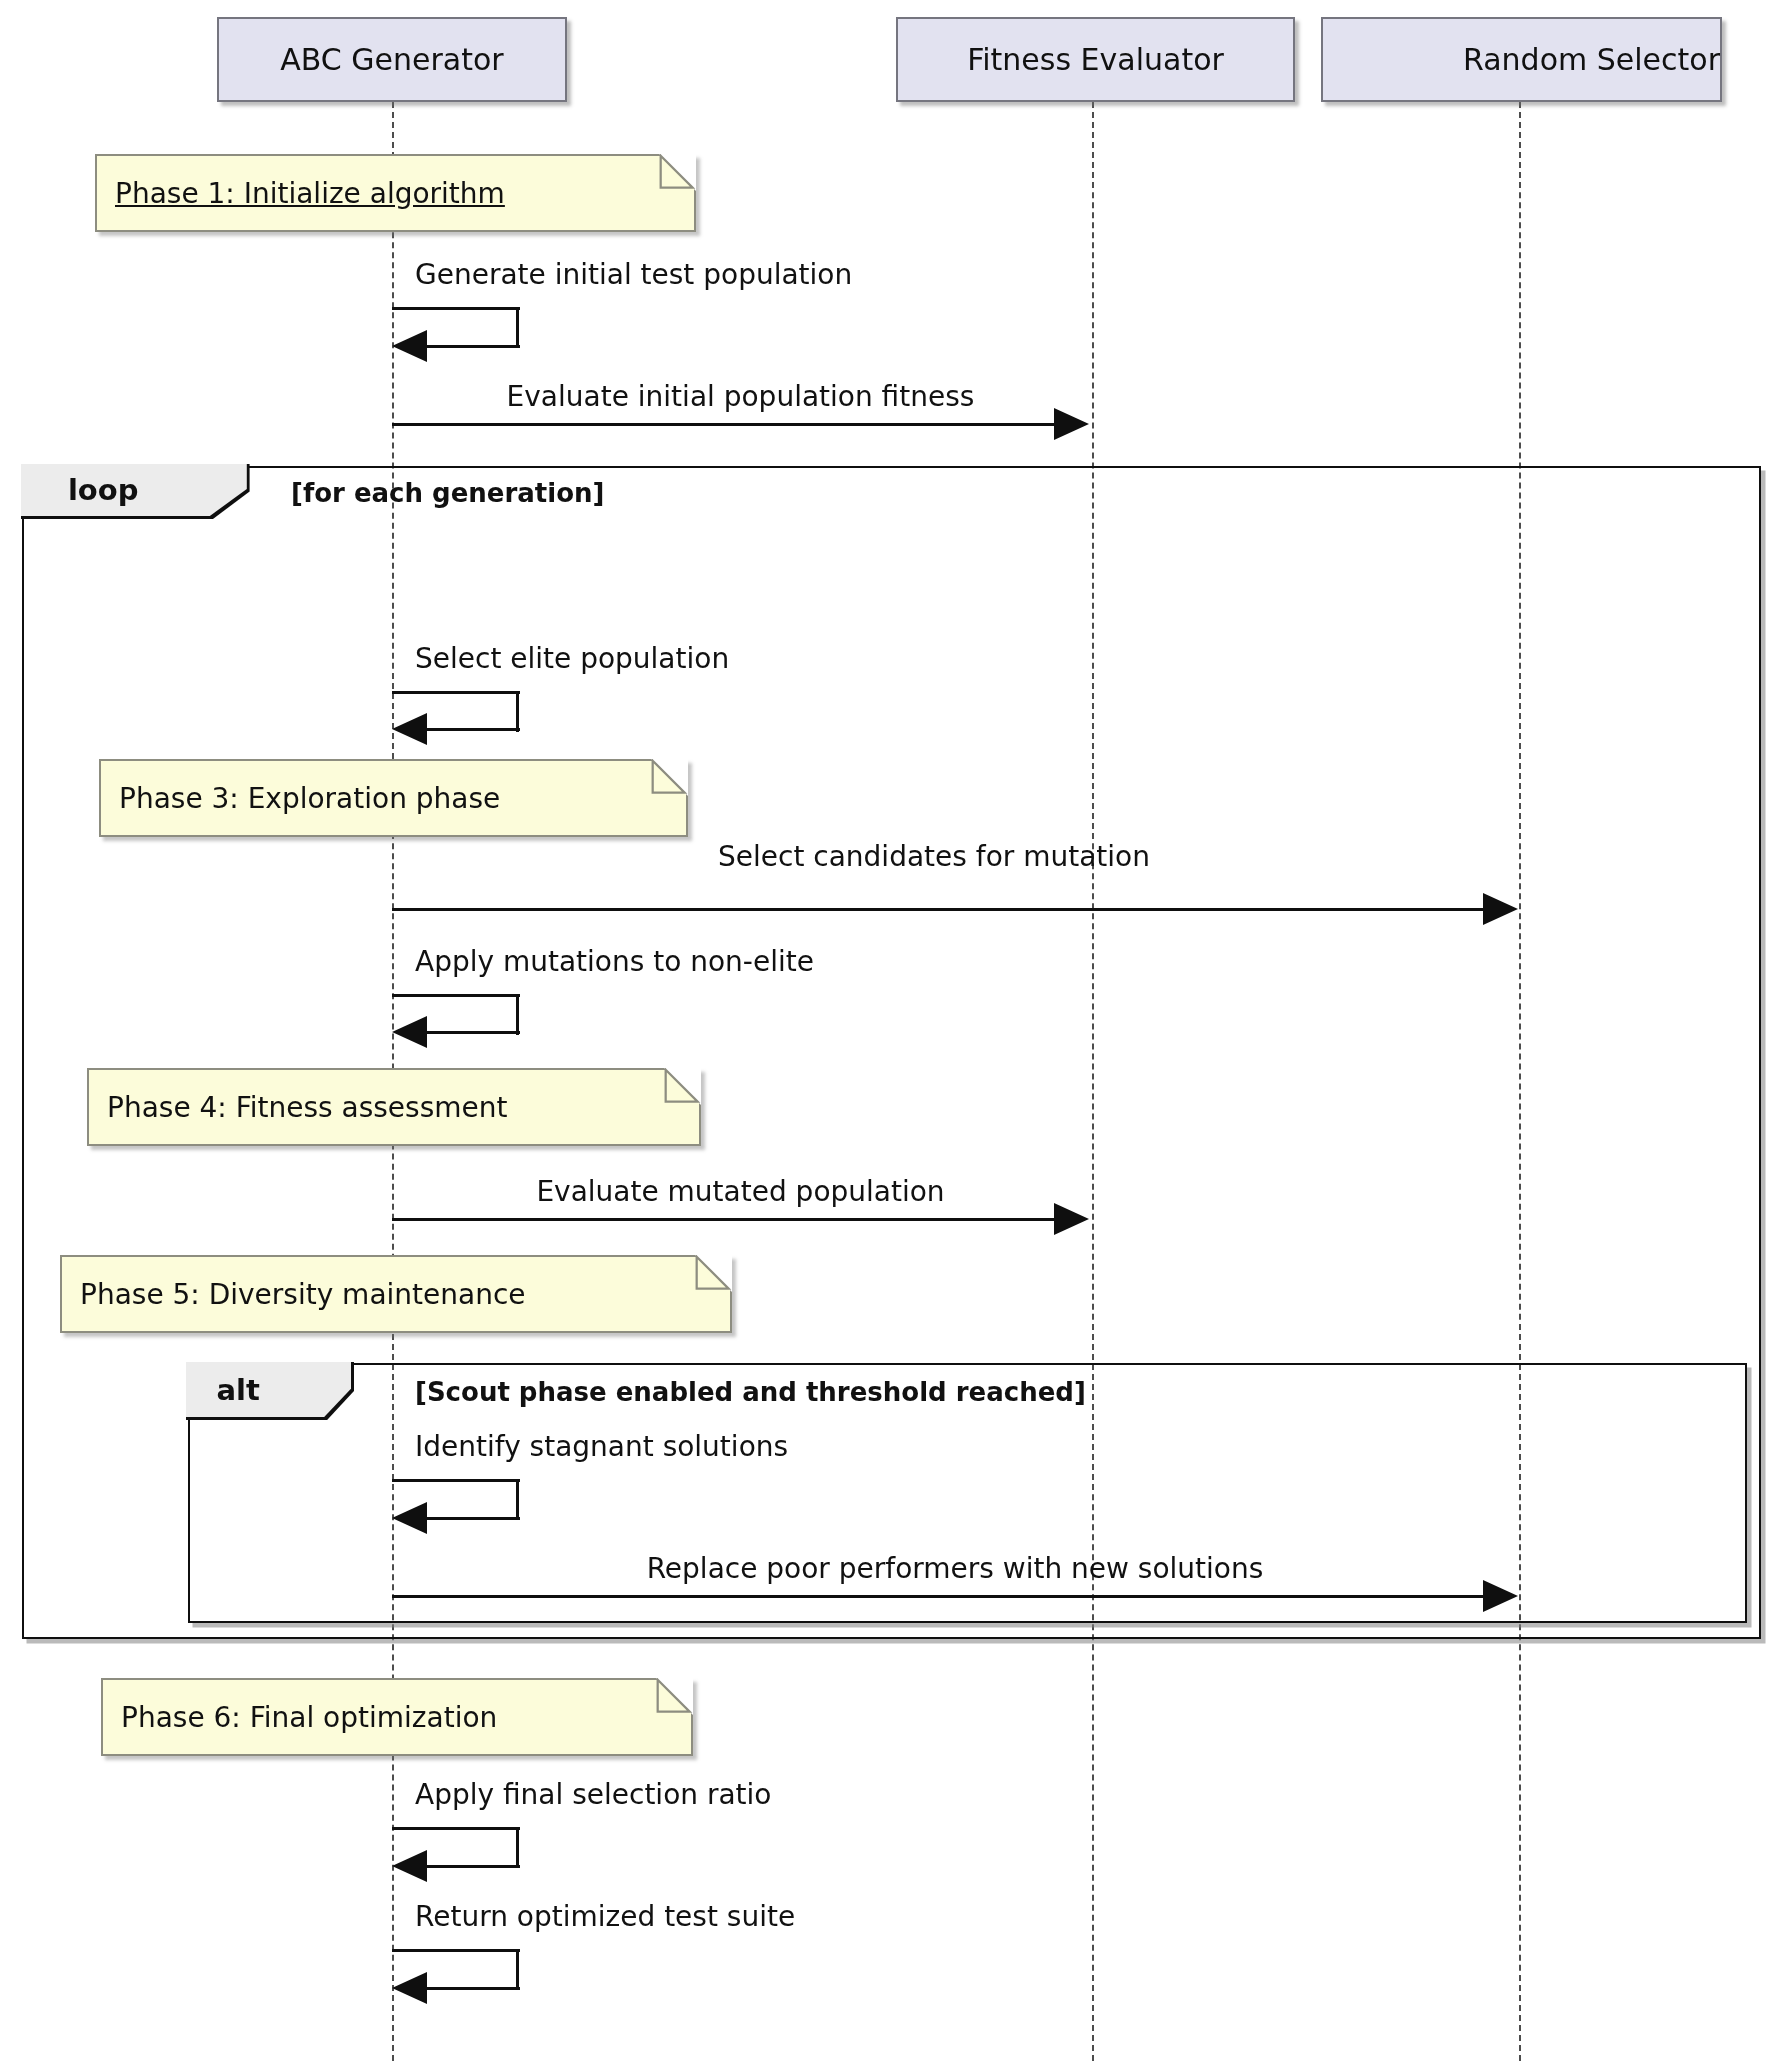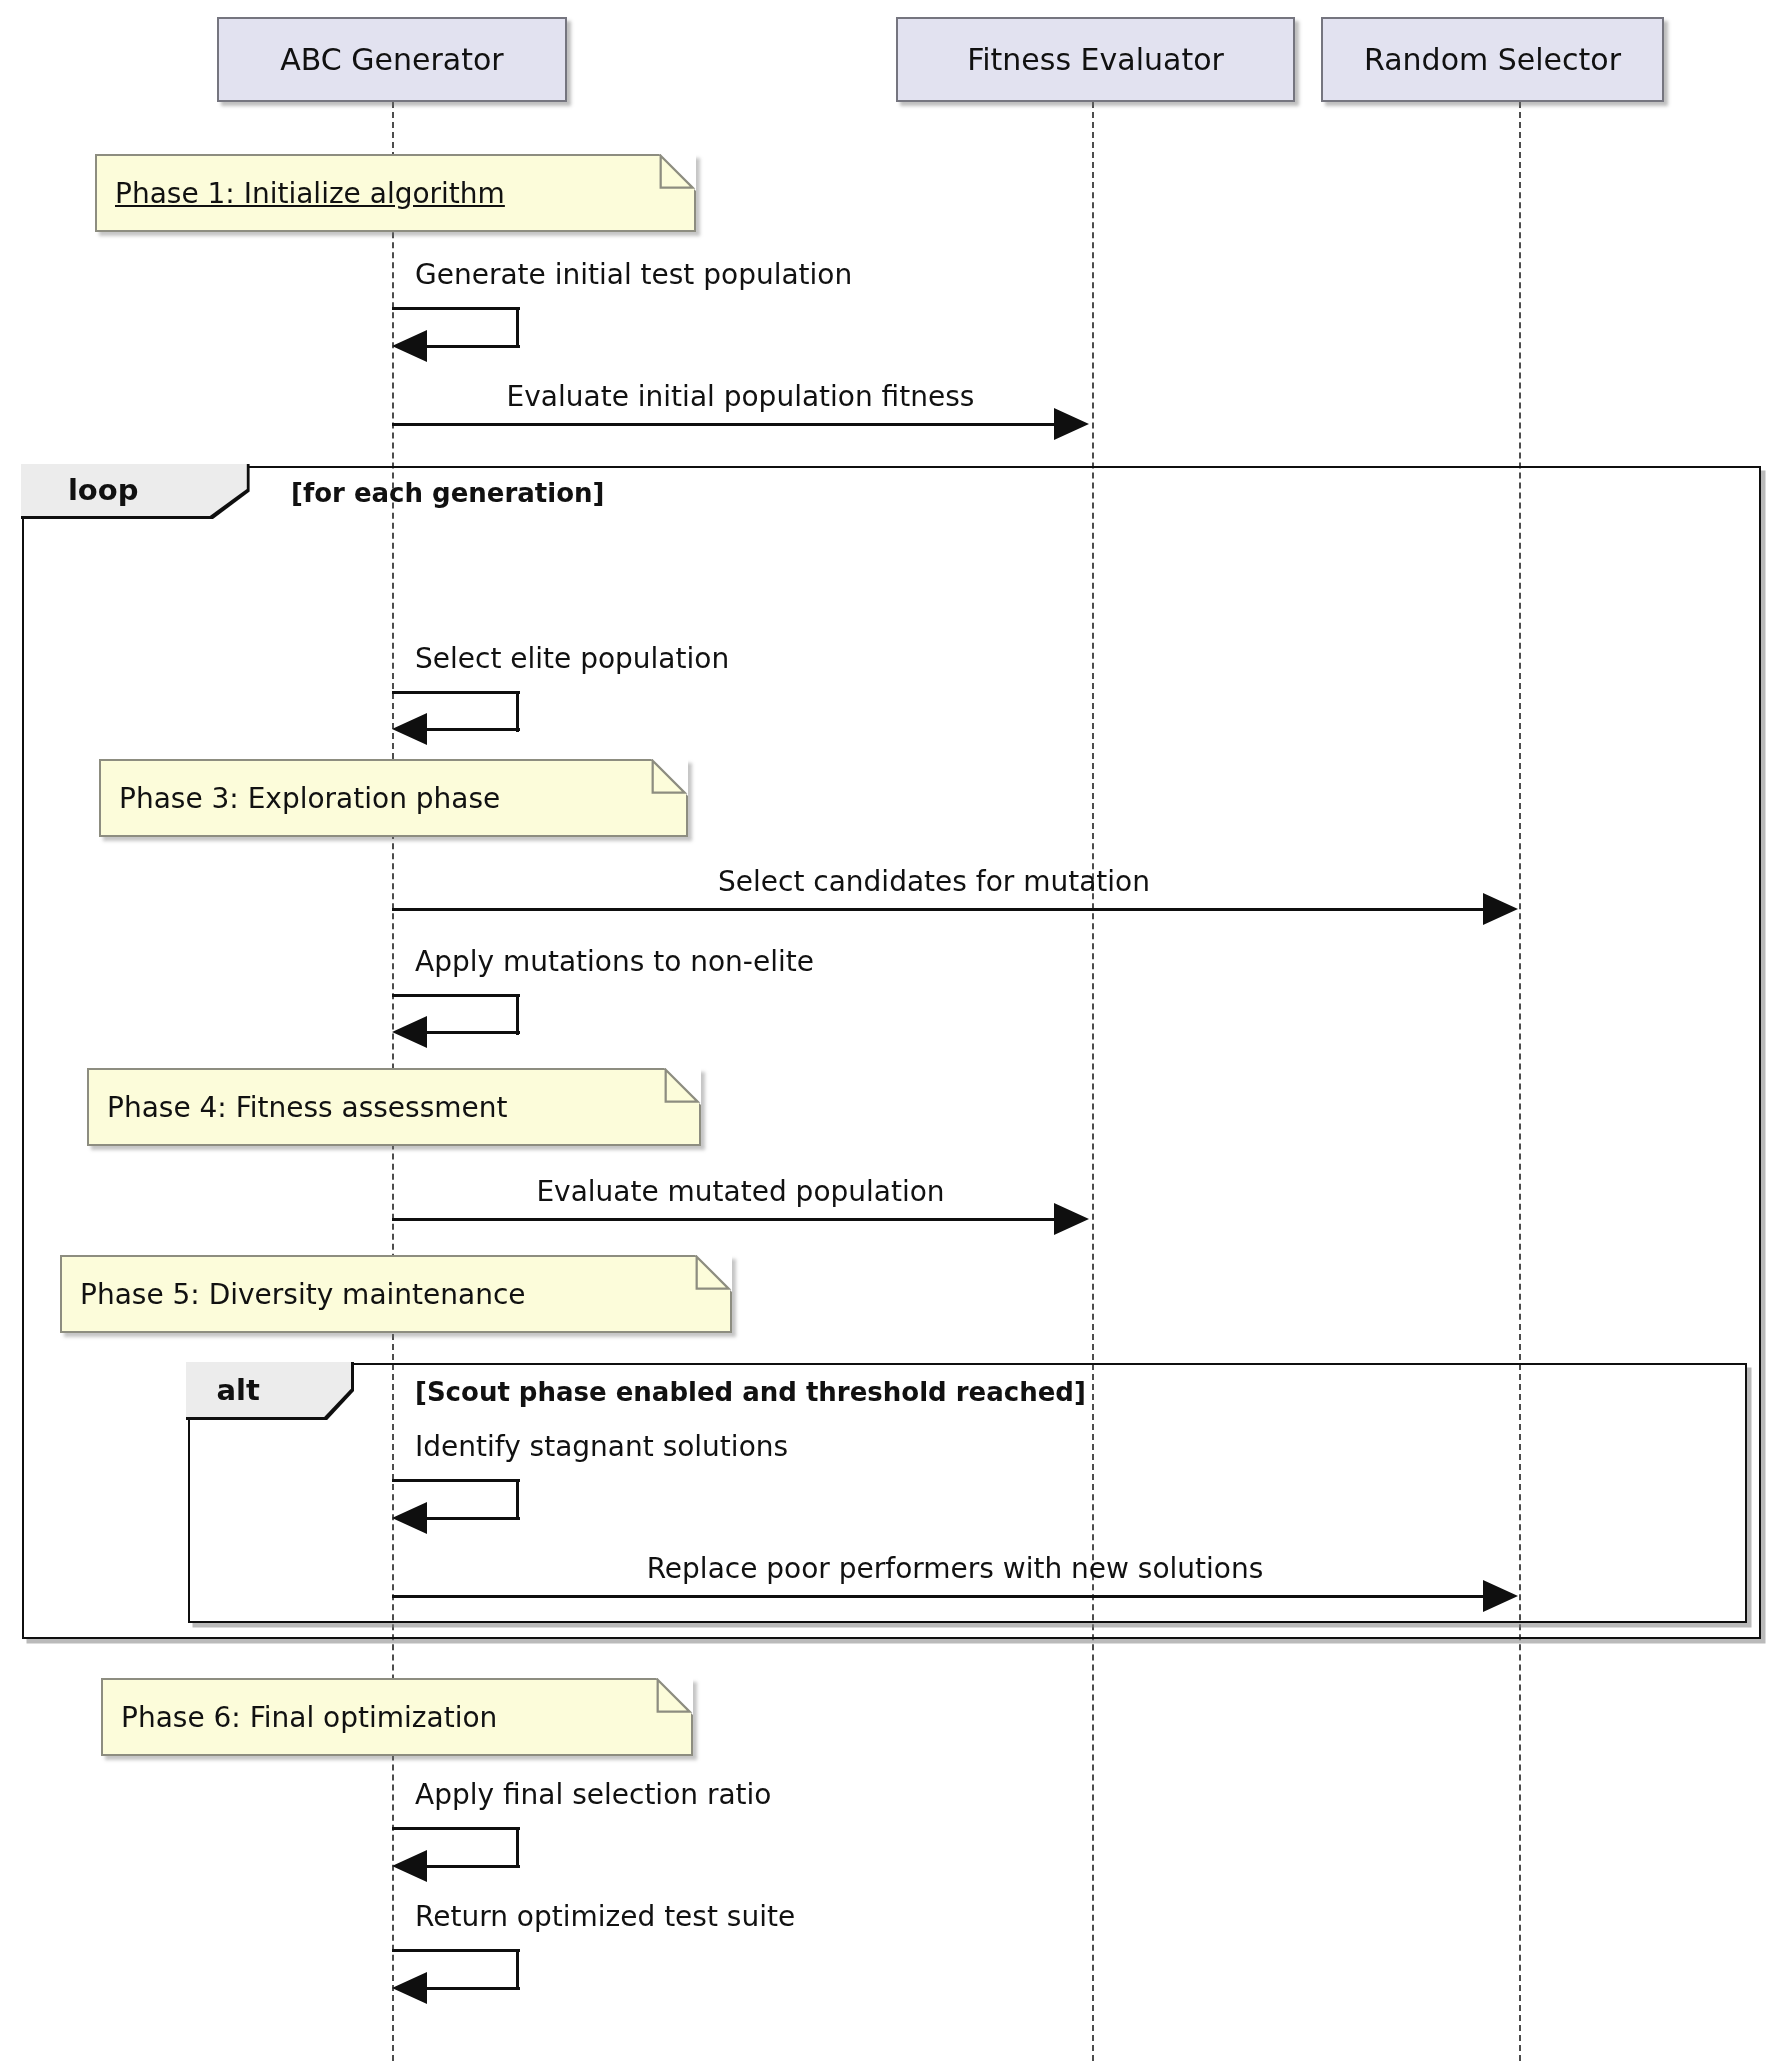--- a/index.html
+++ b/index.html
@@ -65,21 +65,21 @@
   <div class="lifeline" style="left:392px; top:102px; height:1959px;"></div>
   <div class="lifeline" style="left:1092px; top:102px; height:1959px;"></div>
   <div class="lifeline" style="left:1519px; top:102px; height:1959px;"></div>
 
   <div class="participant" style="left:217px; top:16.7px; width:350px;">
     <span>ABC Generator</span>
   </div>
   <div class="participant" style="left:896px; top:16.7px; width:399px;">
     <span>Fitness Evaluator</span>
   </div>
-  <div class="participant" style="left:1321px; top:16.7px; width:343px;">
+  <div class="participant" style="left:1321px; top:16.7px; width:401px;justify-content:flex-end;">
     <span>Random Selector</span>
   </div>
 
   <div class="frame" style="left:22px; top:466px; width:1739px; height:1173px;"></div>
   <div class="pent" style="left:20.6px; top:464px; width:229px; height:55px;">
     <div class="pent-fill">
       <span class="pent-label">loop</span>
     </div>
   </div>
   <div class="condition" style="left:291px; top:478px;">[for each generation]</div>
@@ -137,21 +137,21 @@
   <div class="msg-text center" style="left:392px; top:380px; width:697px;">Evaluate initial population fitness</div>
   <div class="seg" style="left:392px; top:423px; width:663px; height:3.3px;"></div>
   <div class="tri-right" style="left:1054px; top:408px;"></div>
 
   <div class="msg-text" style="left:415px; top:642px;">Select elite population</div>
   <div class="seg" style="left:392px; top:691px; width:128px; height:3.3px;"></div>
   <div class="seg" style="left:516px; top:691px; width:3.3px; height:41px;"></div>
   <div class="seg" style="left:426px; top:728px; width:94px; height:3.3px;"></div>
   <div class="tri-left" style="left:392px; top:713px;"></div>
 
-  <div class="msg-text center" style="left:392px; top:865px; width:1084px;">Select candidates for mutation</div>
+  <div class="msg-text center" style="left:392px; top:840px; width:1084px;">Select candidates for mutation</div>
   <div class="seg" style="left:392px; top:908px; width:1091px; height:3.3px;"></div>
   <div class="tri-right" style="left:1483px; top:893px;"></div>
 
   <div class="msg-text" style="left:415px; top:945px;">Apply mutations to non-elite</div>
   <div class="seg" style="left:392px; top:994px; width:128px; height:3.3px;"></div>
   <div class="seg" style="left:516px; top:994px; width:3.3px; height:41px;"></div>
   <div class="seg" style="left:426px; top:1031px; width:94px; height:3.3px;"></div>
   <div class="tri-left" style="left:392px; top:1016px;"></div>
 
   <div class="msg-text center" style="left:392px; top:1175px; width:697px;">Evaluate mutated population</div>

